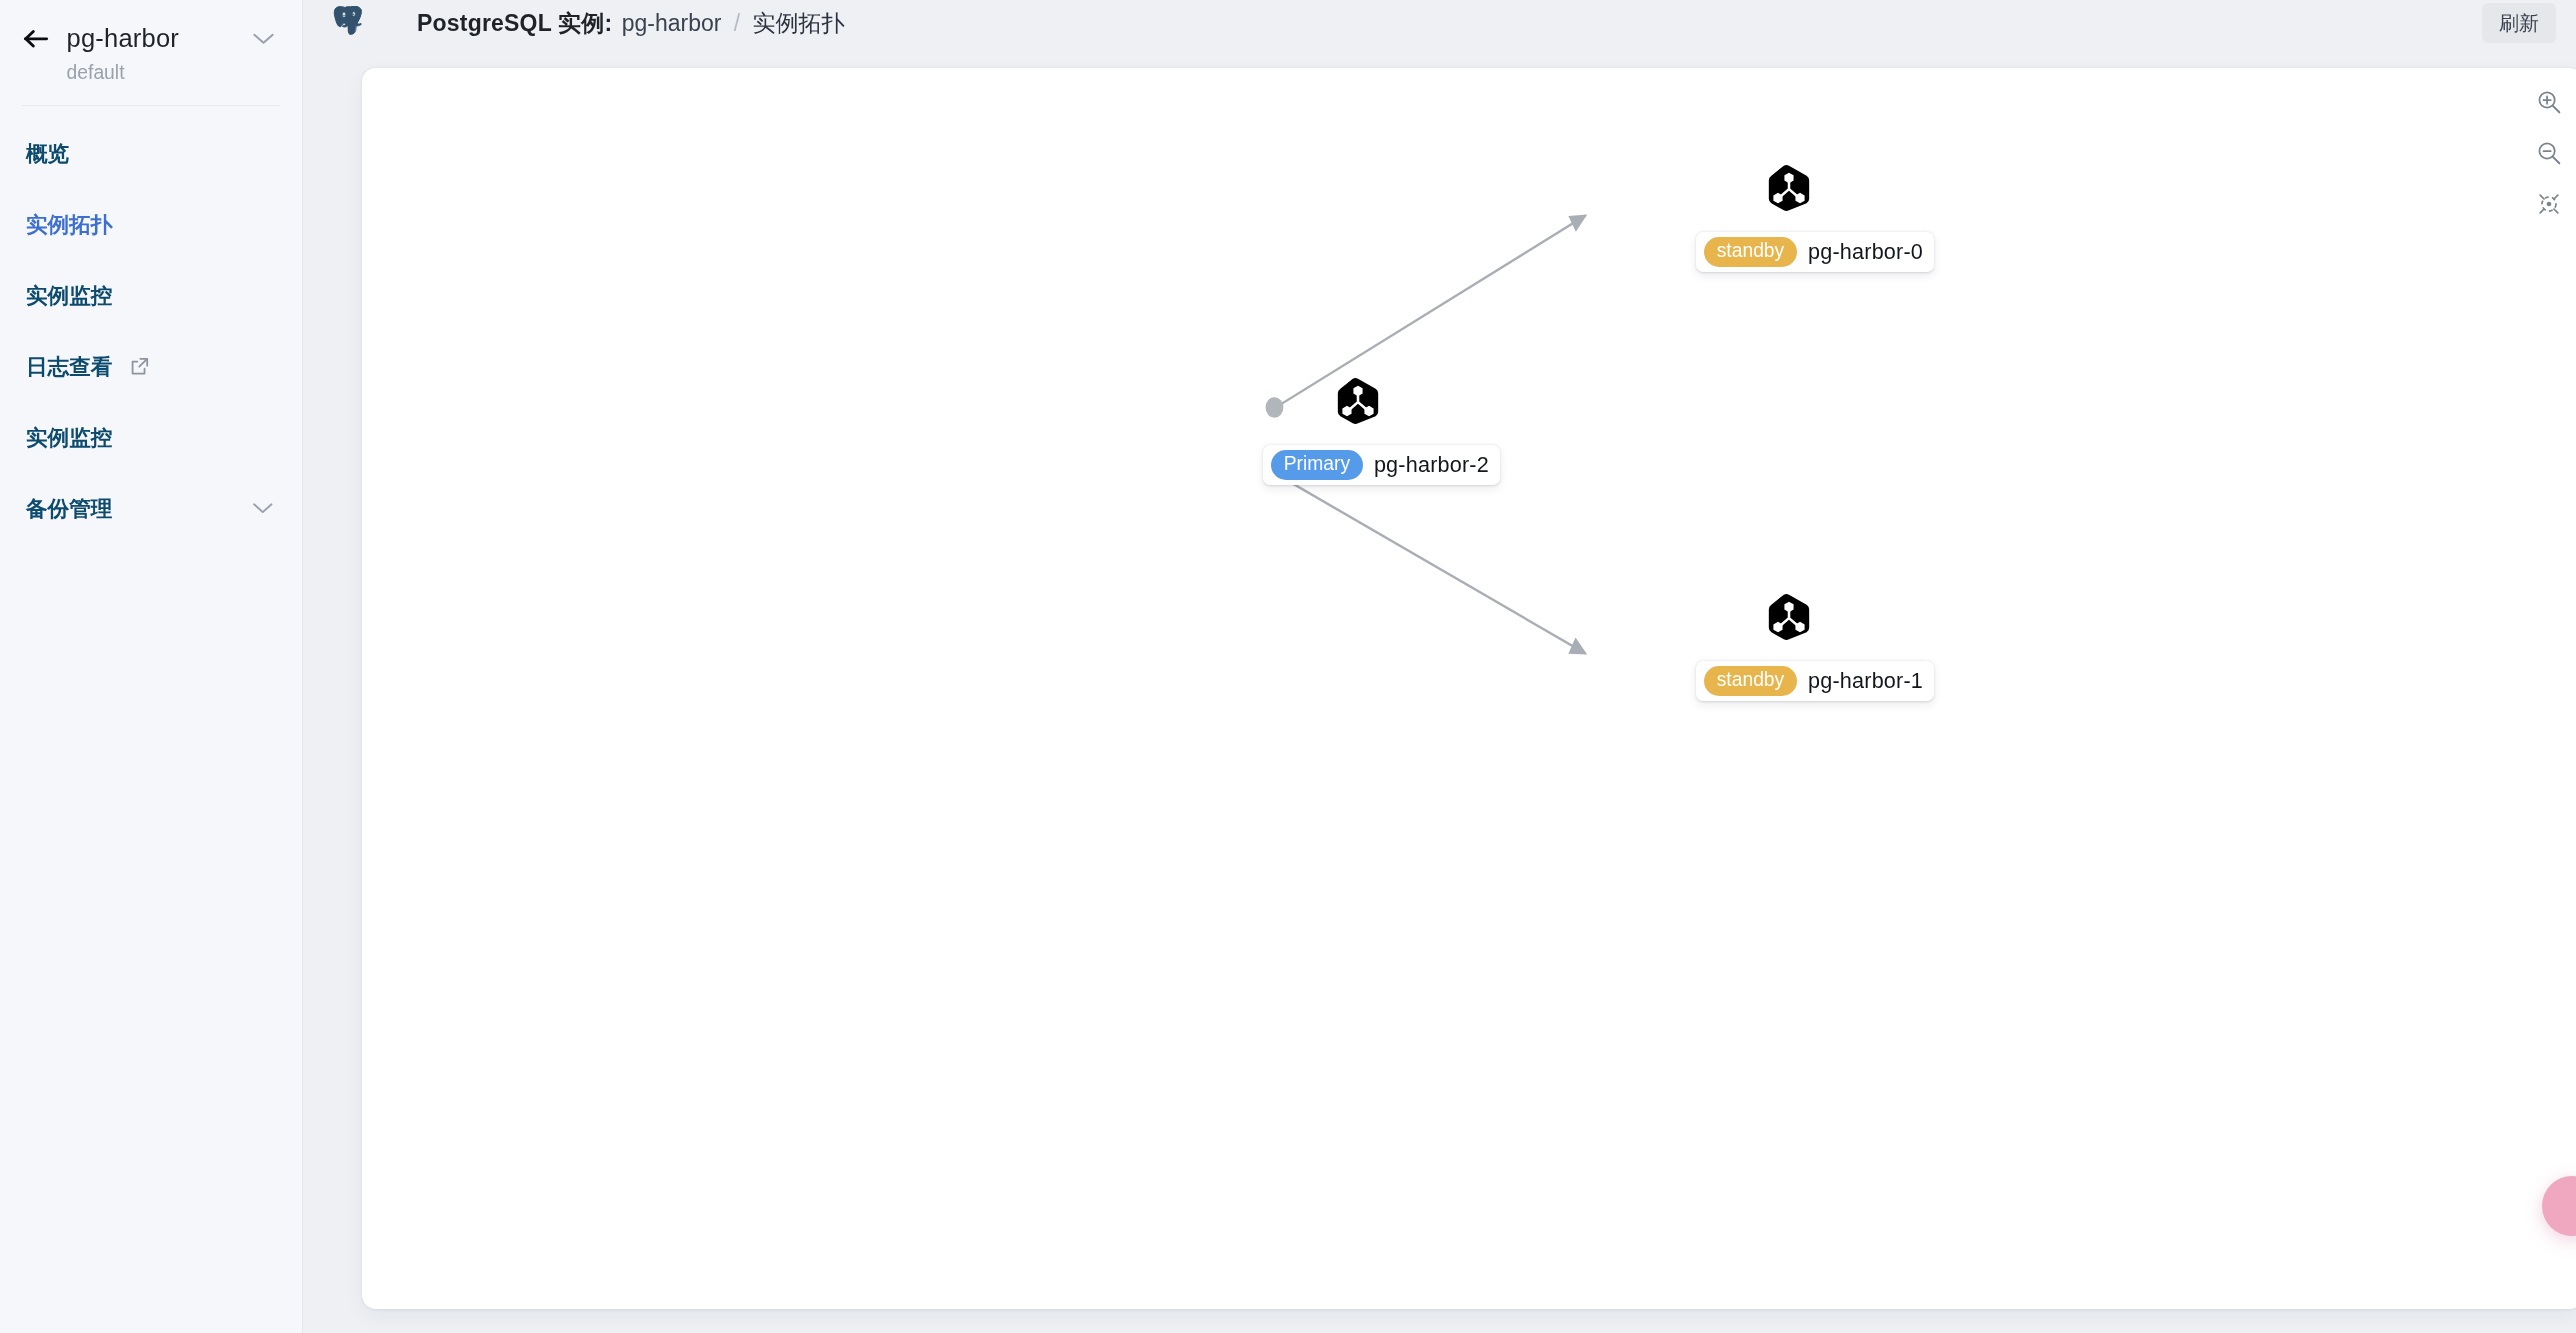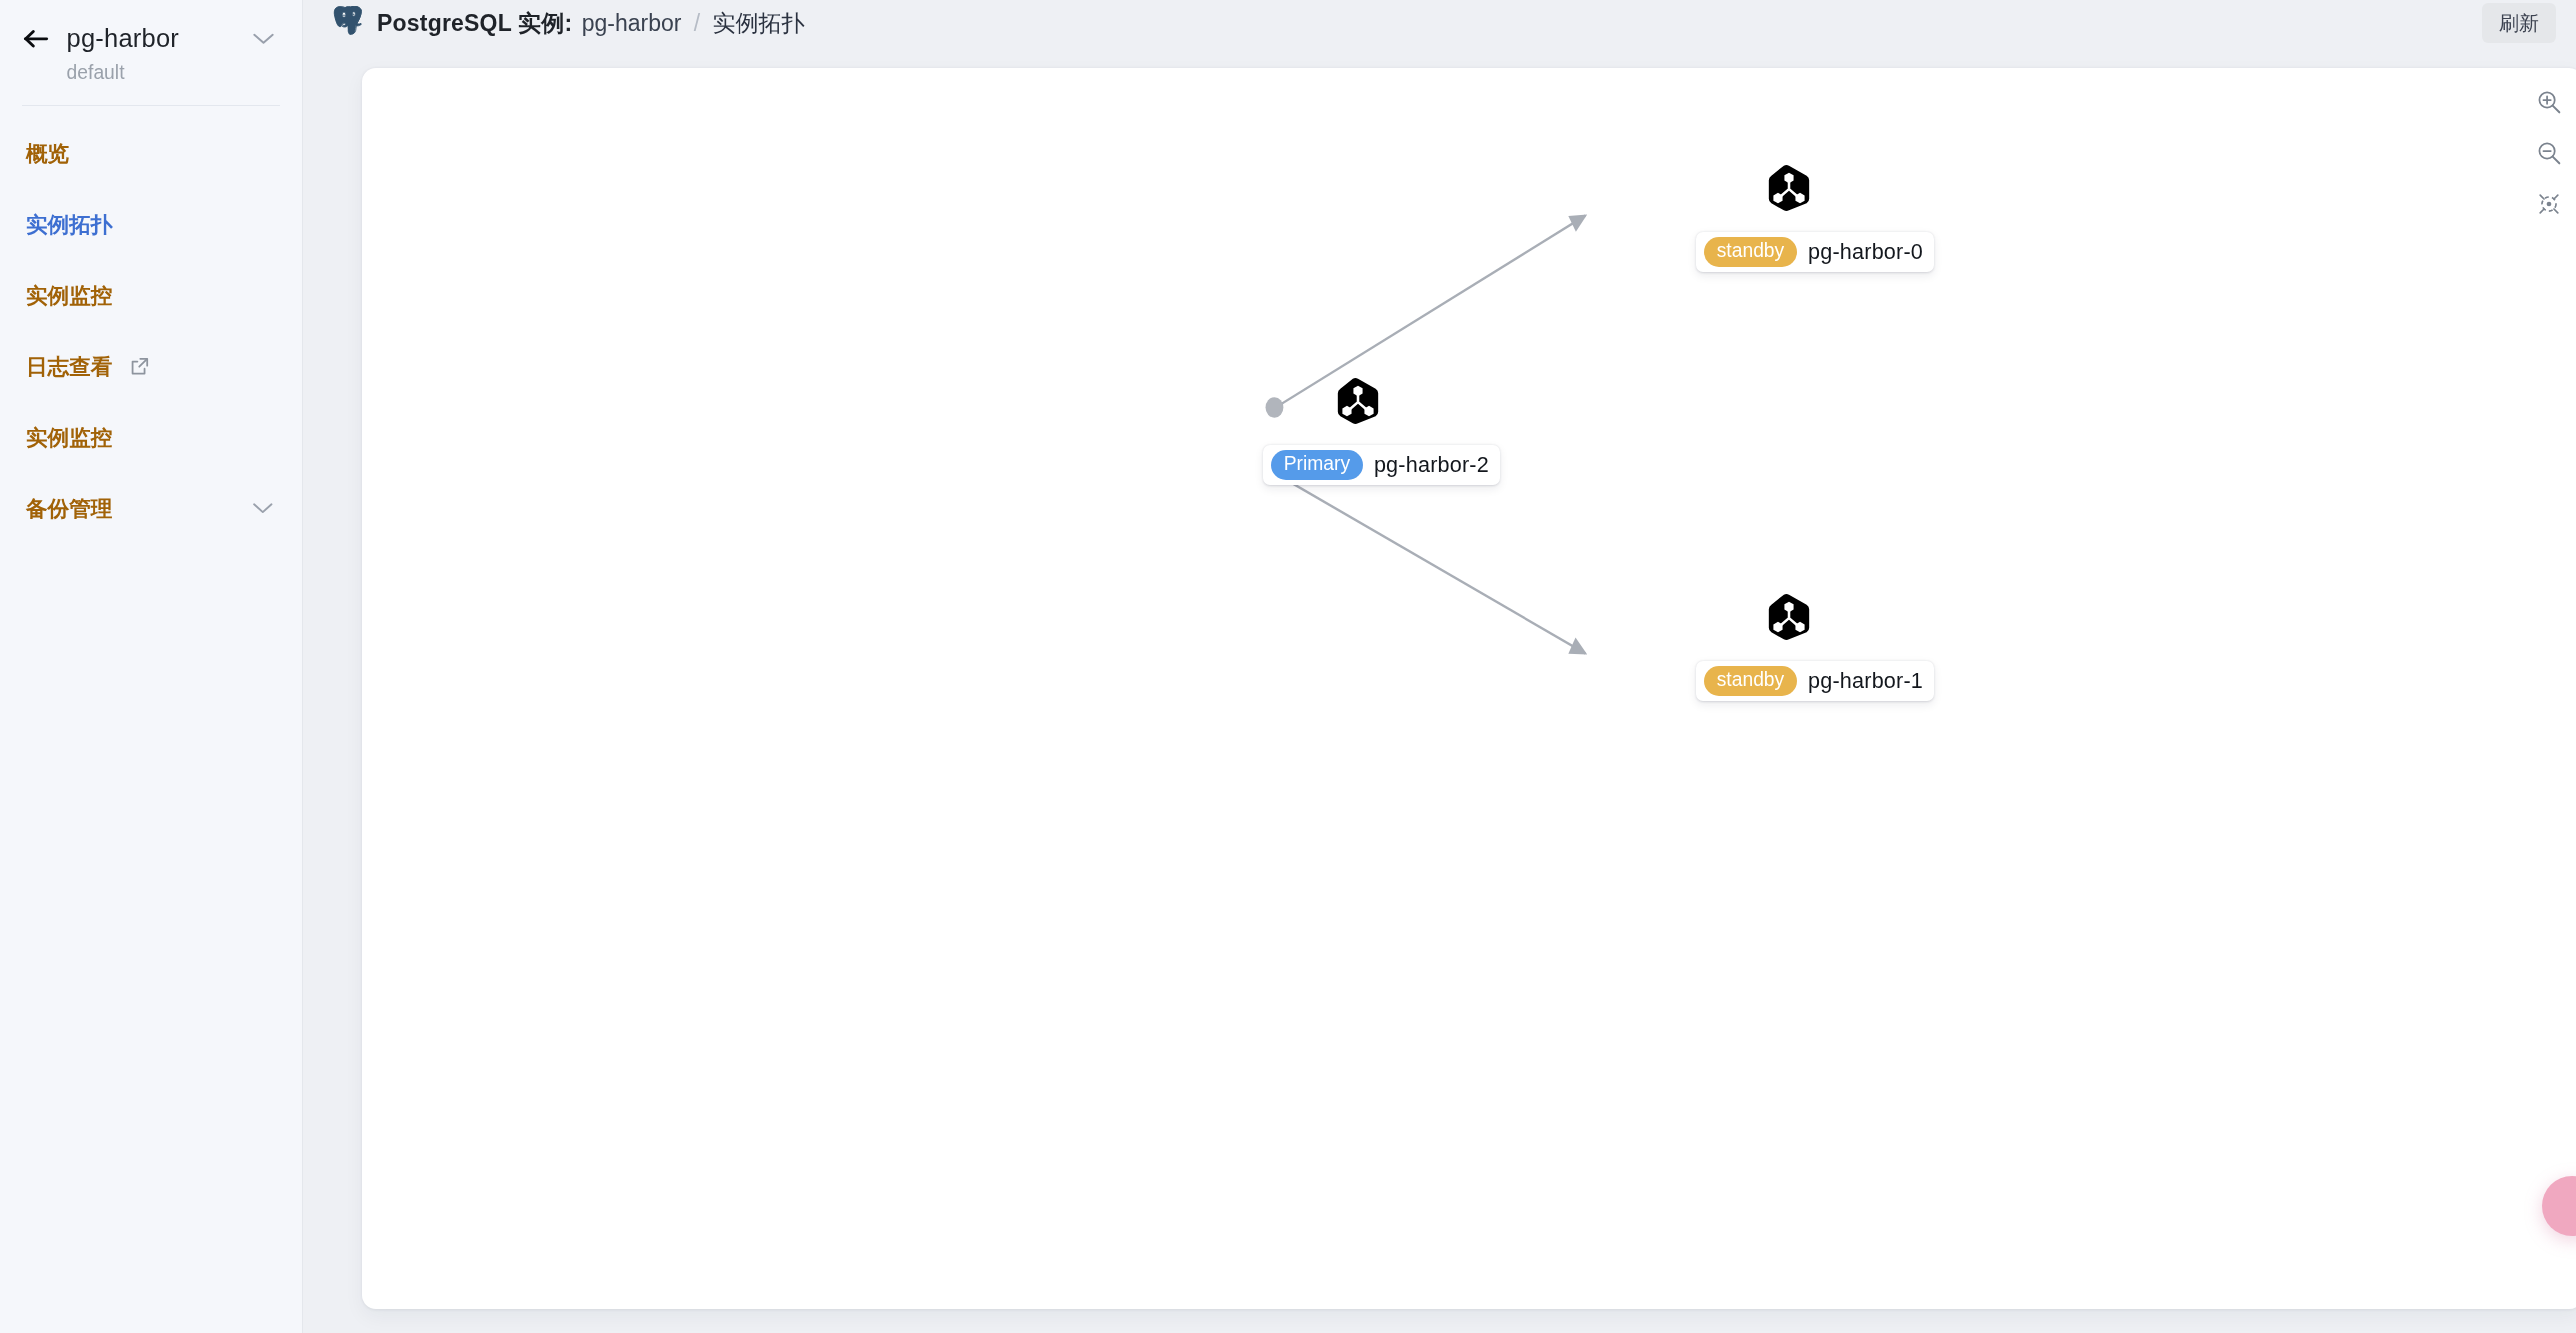--- a/index.html
+++ b/index.html
@@ -92,21 +92,21 @@
     padding-top: 12.3px;
   }
 
   .nav-item {
     display: flex;
     align-items: center;
     height: 71px;
     padding: 0 28px 0 26px;
     font-size: 21.6px;
     font-weight: 700;
-    color: #a16207;
+    color: #0c4a6e;
     cursor: pointer;
     white-space: nowrap;
   }
   .nav-item.active { color: #3d6fd1; }
   .nav-item .nav-label { flex: 0 0 auto; }
   .nav-item .nav-spacer { flex: 1 1 auto; }
 
   .ext-icon {
     margin-left: 17px;
     width: 21px;
@@ -160,20 +160,21 @@
     display: flex;
     align-items: baseline;
     gap: 0;
     font-size: 23px;
     white-space: nowrap;
   }
   .crumb-strong {
     font-weight: 700;
     color: #1f2329;
     letter-spacing: 0.2px;
+    margin-left: 40px;
   }
   .crumb-plain {
     font-weight: 400;
     color: #3a4250;
     margin-left: 9.3px;
   }
   .crumb-sep {
     color: #b6bcc6;
     font-weight: 400;
     margin: 0 12.3px;

